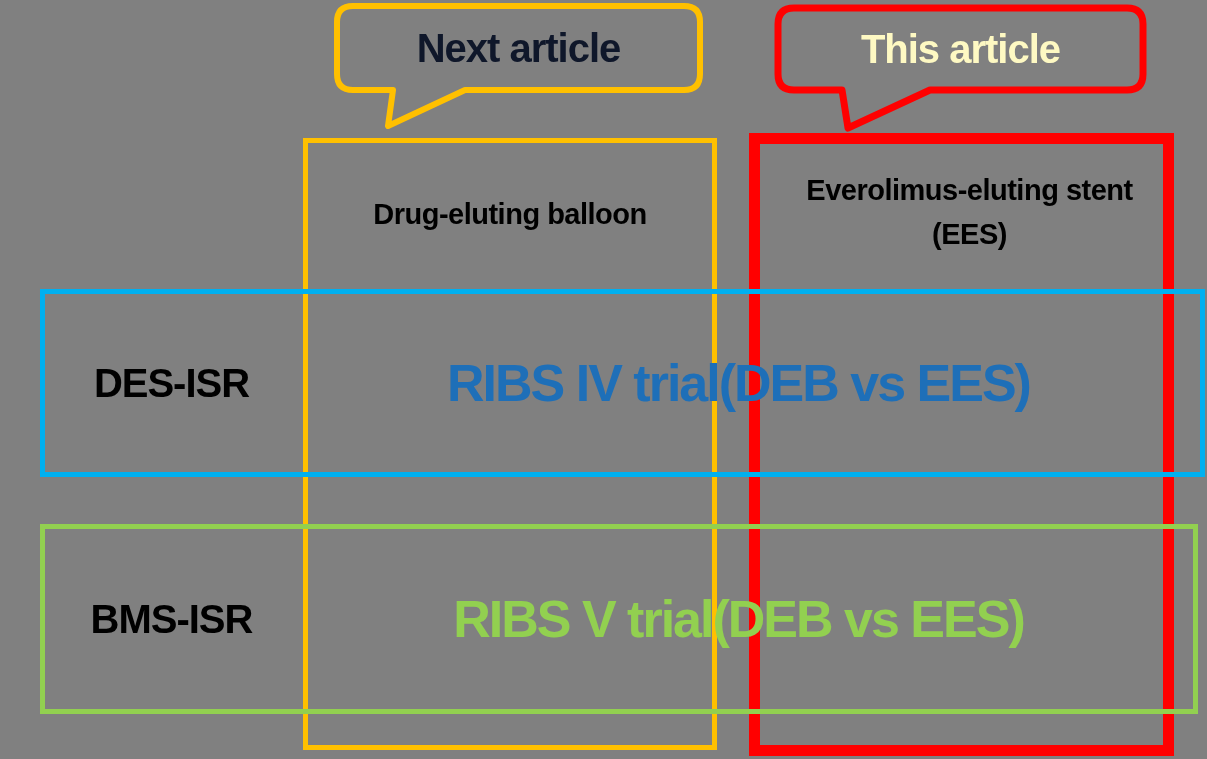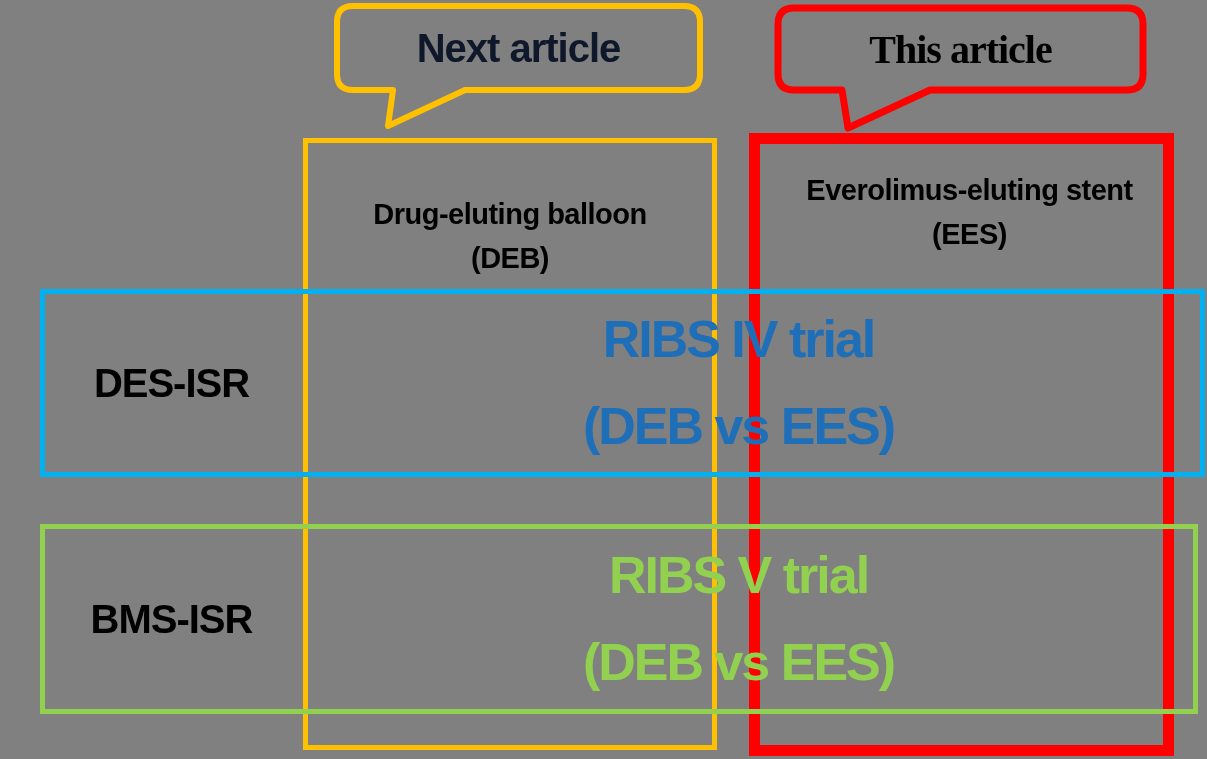--- a/index.html
+++ b/index.html
@@ -46,21 +46,20 @@
     font-weight: bold;
     font-size: 40px;
     letter-spacing: -1px;
   }
   .row-label-des { left: 40px; top: 289px; width: 263px; height: 188px; }
   .row-label-bms { left: 40px; top: 524px; width: 263px; height: 190px; }
 
   
   .trial-text {
     display: flex;
-    flex-direction: column;
     align-items: center;
     justify-content: center;
     font-weight: bold;
     font-size: 52px;
     line-height: 87px;
     letter-spacing: -2px;
     text-align: center;
     white-space: nowrap;
   }
   .trial-des { left: 303px; top: 289px; width: 871px; height: 188px; }
@@ -86,21 +85,20 @@
 <div class="canvas" style="background: rgb(128, 128, 128);">
 
   <div class="abs col-box col-deb" style="border-color: rgb(255, 192, 0);"></div>
   <div class="abs col-box col-ees" style="border-color: rgb(255, 0, 0);"></div>
 
   <div class="abs row-box row-des" style="border-color: rgb(0, 176, 240);"></div>
   <div class="abs row-box row-bms" style="border-color: rgb(146, 208, 80);"></div>
 
   <div class="abs col-title col-title-deb">
     <div>Drug-eluting balloon</div>
-    <div>(DEB)</div>
   </div>
   <div class="abs col-title col-title-ees">
     <div>Everolimus-eluting stent</div>
     <div>(EES)</div>
   </div>
 
   <div class="abs row-label row-label-des">DES-ISR</div>
   <div class="abs row-label row-label-bms">BMS-ISR</div>
 
   <div class="abs trial-text trial-des" style="color: rgb(30, 111, 184);">
@@ -111,15 +109,15 @@
     <div>RIBS V trial</div>
     <div>(DEB vs EES)</div>
   </div>
 
   <svg class="abs bubble-svg" viewBox="0 0 1207 759" xmlns="http://www.w3.org/2000/svg">
     <path d="M 353 6 H 684 Q 700 6 700 22 V 74 Q 700 90 684 90 H 465 L 388 126 L 393 90 H 353 Q 337 90 337 74 V 22 Q 337 6 353 6 Z" fill="none" stroke-width="6" stroke-linejoin="round" stroke="#FFC000"></path>
     <path d="M 794 8 H 1127 Q 1143 8 1143 24 V 74 Q 1143 90 1127 90 H 930 L 848 128 L 842 90 H 794 Q 778 90 778 74 V 24 Q 778 8 794 8 Z" fill="none" stroke-width="7" stroke-linejoin="round" stroke="#FF0000"></path>
   </svg>
 
   <div class="abs bubble-label bubble-label-next" style="color: #0f172a;">Next article</div>
-  <div class="abs bubble-label bubble-label-this" style="color: #000000; font-family: Liberation Serif, serif;">This article</div>
+  <div class="abs bubble-label bubble-label-this" style="color: #fef9c3;">This article</div>
 
 </div>
 
 </body></html>

